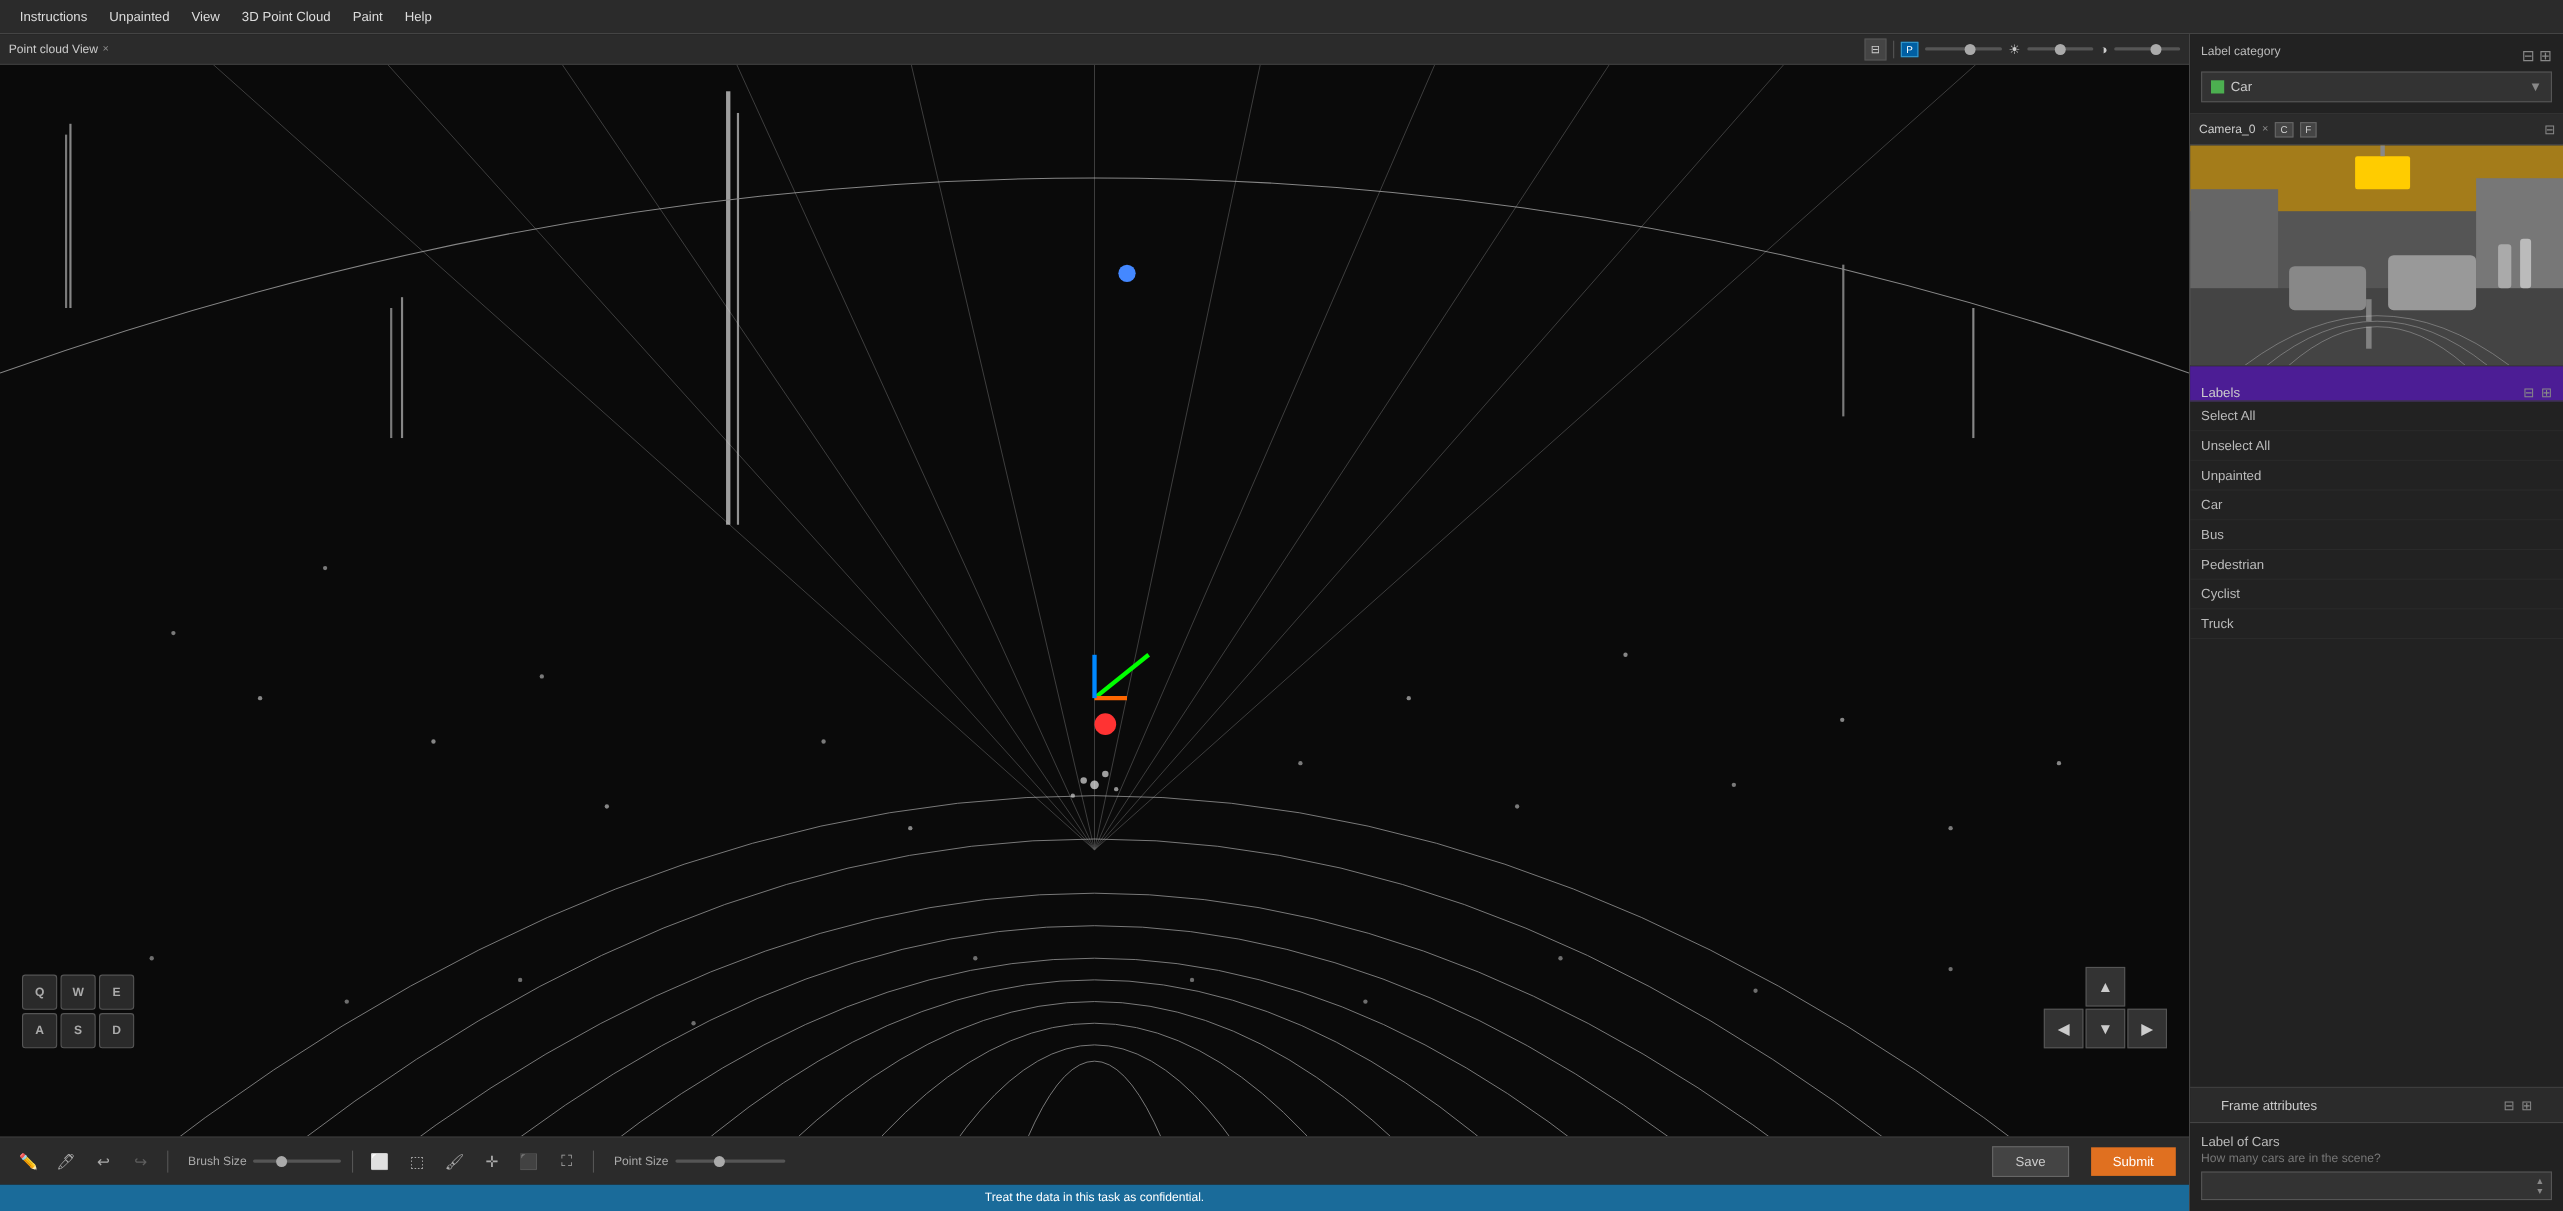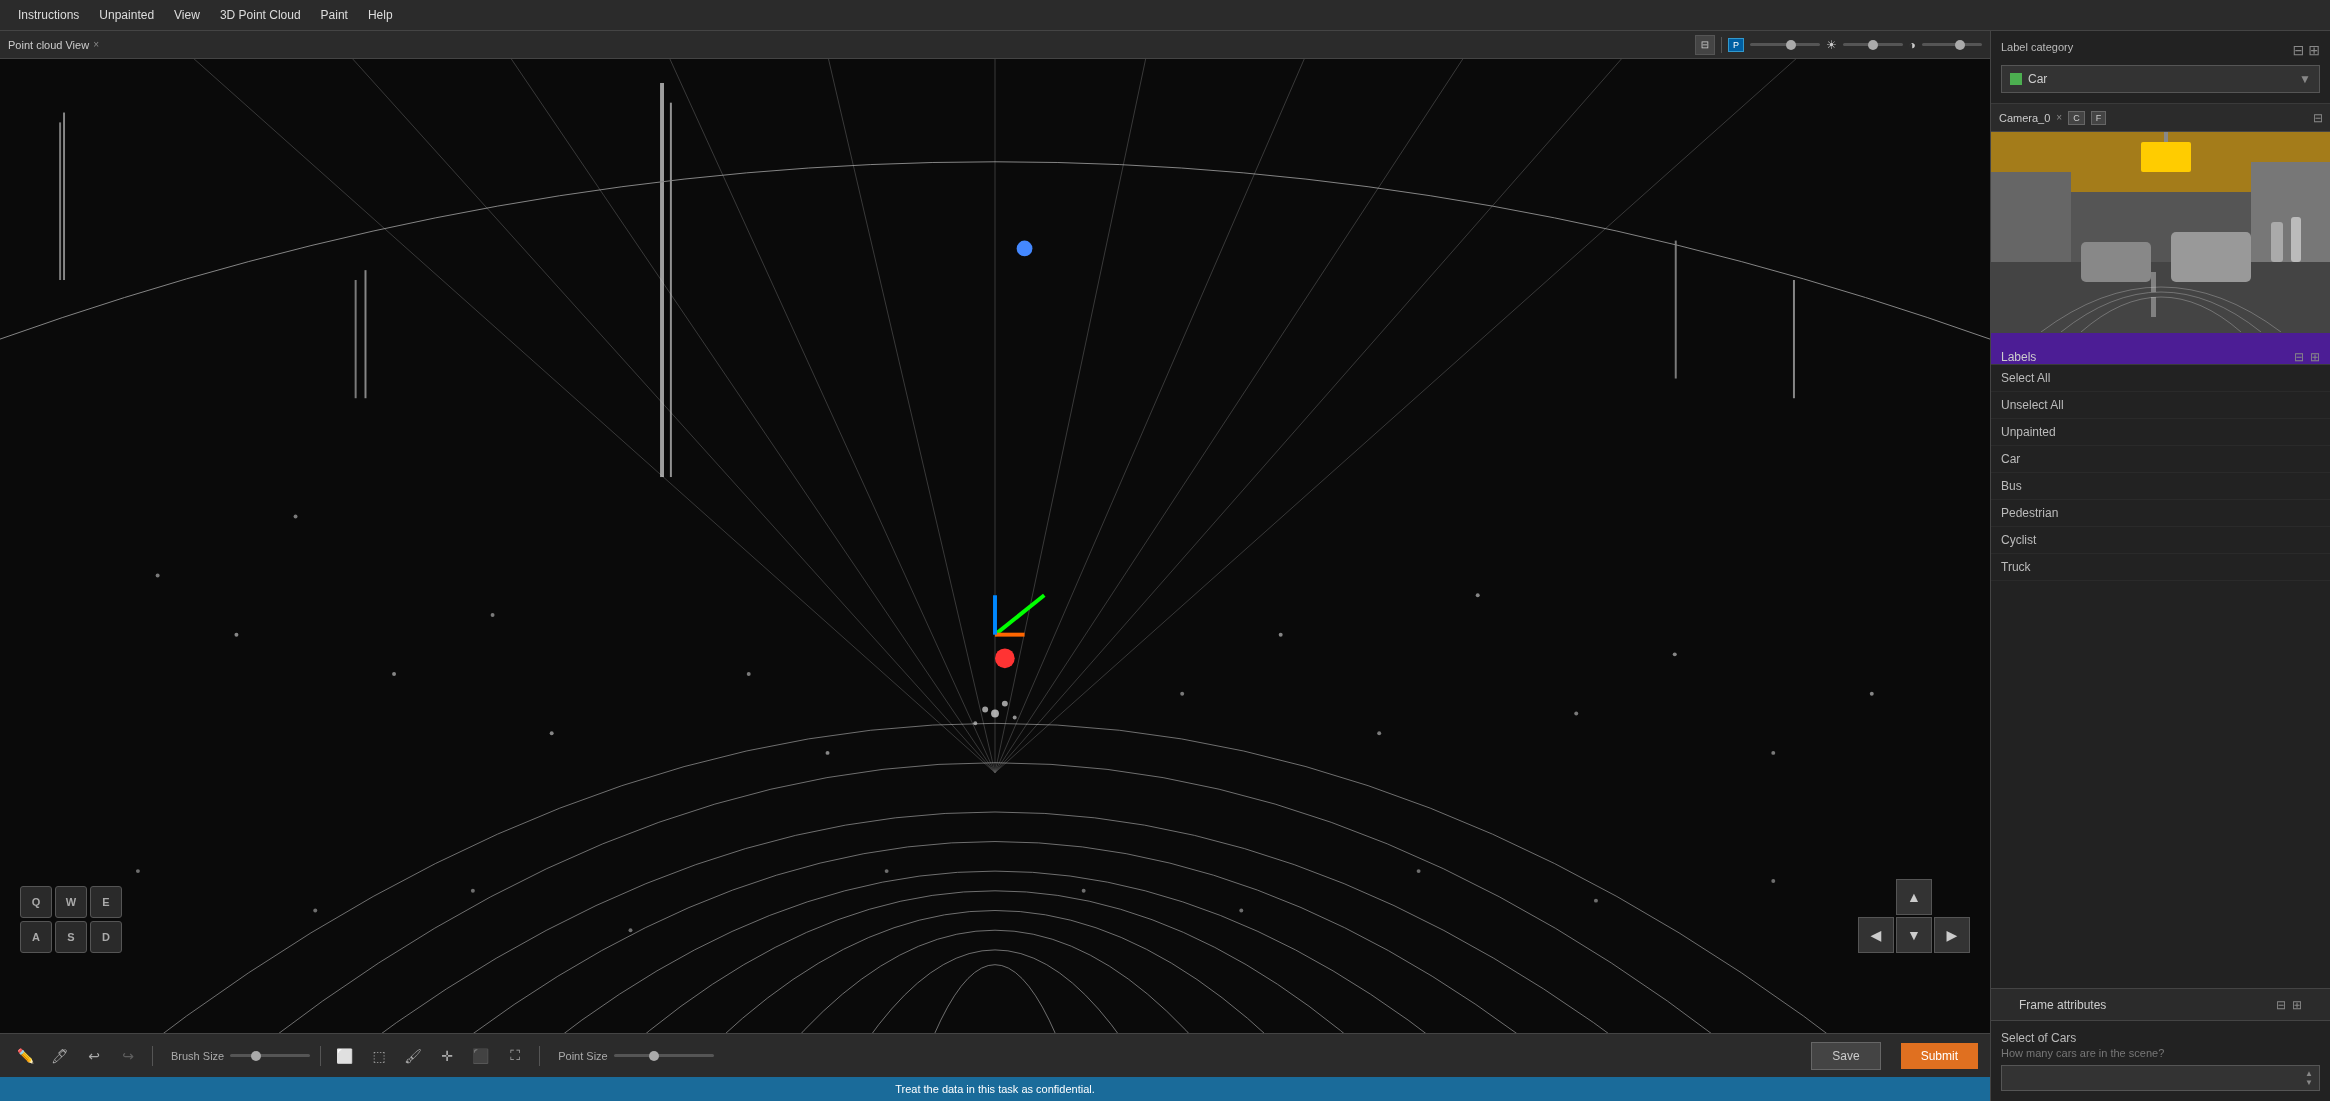--- a/index.html
+++ b/index.html
@@ -664,21 +664,21 @@
 
     <div id="frame-attributes">
       <div id="frame-attr-header">
         <span class="frame-attr-title">Frame attributes</span>
         <div class="header-icons">
           <span class="header-icon">⊟</span>
           <span class="header-icon">⊞</span>
         </div>
       </div>
       <div class="frame-attr-content">
-        <div class="attr-label">Select of Cars</div>
+        <div class="attr-label">Label of Cars</div>
         <div class="attr-desc">How many cars are in the scene?</div>
         <div class="number-input">
           <span></span>
           <span style="display:flex; flex-direction:column; font-size:8px; color:#888;">
             <span>▲</span>
               <span>▼</span>
           </span>
         </div>
       </div>
     </div>

